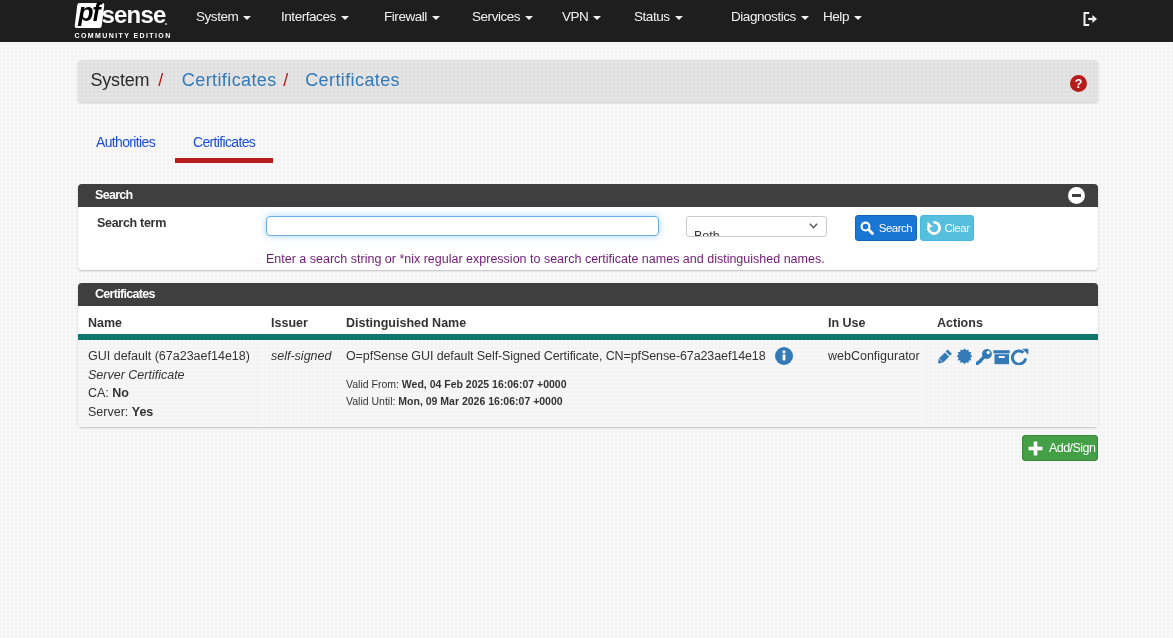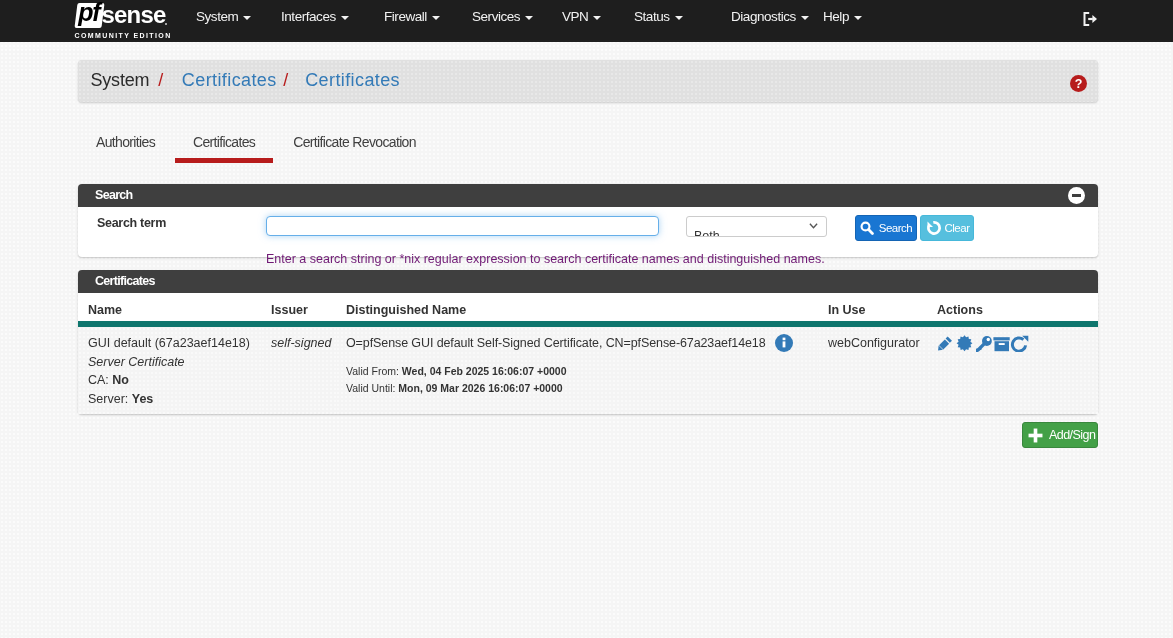--- a/index.html
+++ b/index.html
@@ -69,36 +69,36 @@
 .breadcrumb .a2 { margin-left: 17px; }
 .breadcrumb a { color: #337ab7; text-decoration: none; letter-spacing: 0.4px; }
 .bc-help { position: absolute; right: 11.5px; top: 15px; line-height: 0; }
 
 
 .tabs { margin-top: 23px; list-style: none; display: flex; }
 .tabs li { margin-right: 2px; }
 .tabs li a {
   display: block; padding: 9px 18px 8px; font-size: 14px; line-height: 16px;
   letter-spacing: -0.65px;
-  color: #404040; text-decoration: none;
+  color: #1d4ed8; text-decoration: none;
   border-bottom: 5px solid transparent;
 }
 .tabs li.active a { border-bottom-color: #b71c1c; }
 
 
 .panel { background: #fff; border-radius: 4px; box-shadow: 0 1px 2px rgba(0,0,0,0.22); margin-top: 21px; }
 .panel-heading {
   background: #3f3f3f; color: #fff; height: 23px; line-height: 23px;
   padding: 0 13px 0 17px; font-weight: bold; font-size: 12.5px; letter-spacing: -0.7px;
   border-radius: 4px 4px 0 0; position: relative;
 }
 .ph-icon { position: absolute; right: 13px; top: 3px; line-height: 0; }
 
 
-.search-body { position: relative; height: 50px; }
+.search-body { position: relative; height: 63px; }
 .search-body label { position: absolute; left: 19px; top: 9px; font-weight: bold; font-size: 12.5px; letter-spacing: -0.3px; }
 .search-input {
   position: absolute; left: 187.5px; top: 8.6px; width: 393px; height: 20.8px;
   border: 1px solid #66afe9; border-radius: 4px;
   box-shadow: 0 0 7px rgba(102,175,233,0.55);
   outline: none; padding: 0 8px; font-size: 12.5px;
 }
 .search-select {
   position: absolute; left: 608px; top: 8.5px; width: 141px; height: 21px;
   -webkit-appearance: none; appearance: none;
@@ -183,23 +183,20 @@
       </svg>
     </span>
   </div>
 
   <ul class="tabs">
     <li>
         <a>Authorities</a>
       </li>
     <li class="active">
         <a>Certificates</a>
-      </li>
-    <li>
-        <a>Certificate Revocation</a>
       </li>
   </ul>
 
   <div class="panel">
     <div class="panel-heading">Search
       <span class="ph-icon">
         <svg width="17" height="17" viewBox="0 0 17 17">
           <circle cx="8.5" cy="8.5" r="8.5" fill="#fff"></circle>
           <rect x="4" y="7" width="9" height="3" fill="#3f3f3f"></rect>
         </svg>

